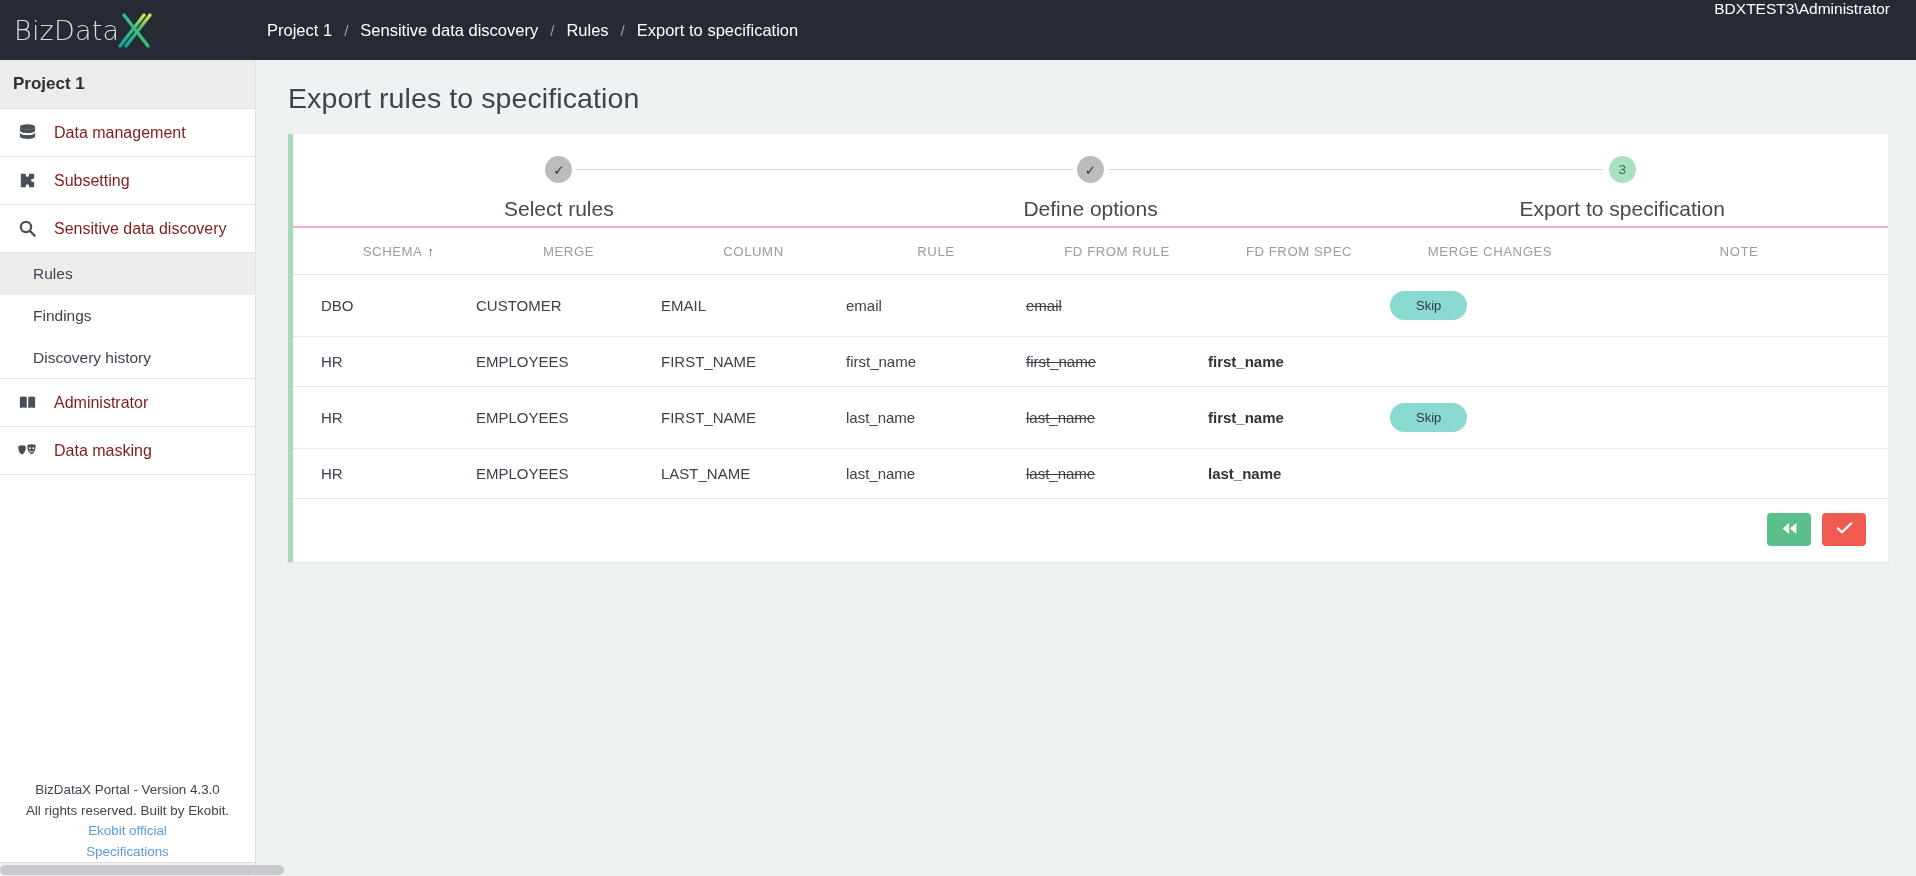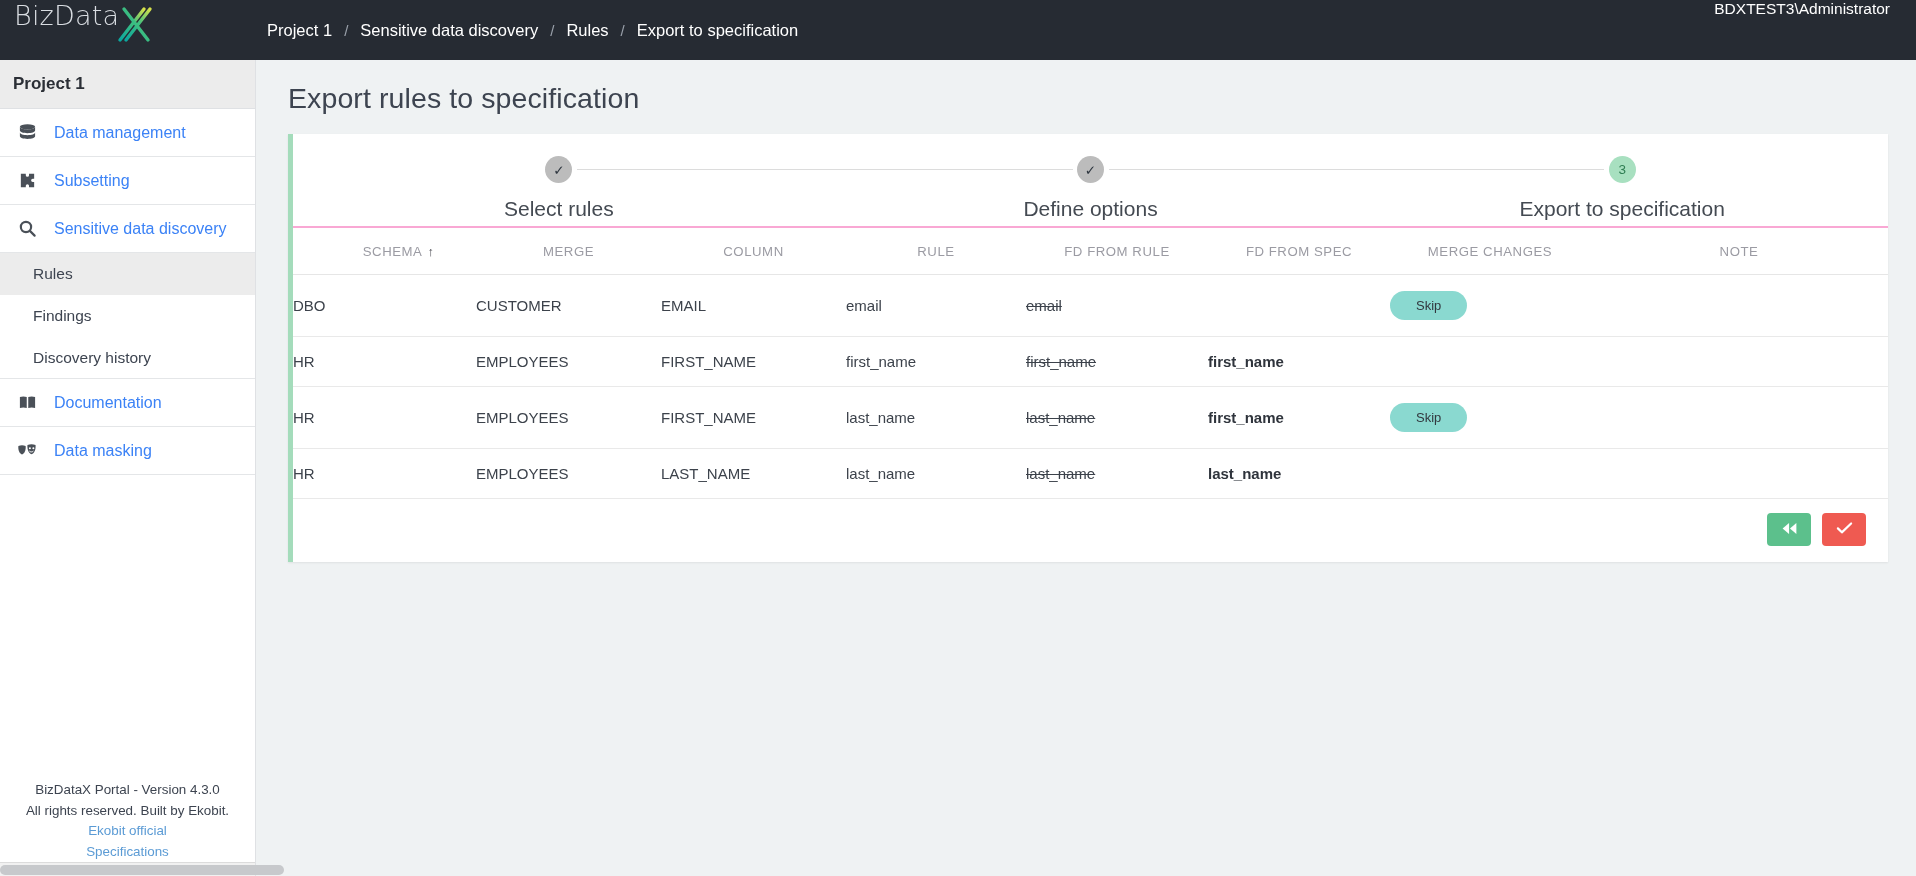--- a/index.html
+++ b/index.html
@@ -10,21 +10,21 @@
   }
   .app { display: flex; flex-direction: column; width: 1916px; height: 876px; }
 
   
   .topbar {
     height: 60px; background: #262b33; color: #fff;
     display: flex; align-items: center; flex: 0 0 60px; position: relative;
   }
   .logo-area {
     width: 256px; height: 60px; flex: 0 0 256px;
-    display: flex; align-items: flex-start; padding-left: 14px;
+    display: flex; align-items: center; padding-left: 14px;
   }
   .logo-text {
     font-size: 27px; color: #d9dde2; letter-spacing: .2px;
     font-family: "DejaVu Sans", sans-serif; font-weight: 300;
   }
   .logo-x { margin-left: -9px; position: relative; top: 2px; }
 
   .breadcrumb { display: flex; align-items: center; font-size: 16.5px; margin-left: 11px; }
   .crumb { color: #ffffff; white-space: nowrap; }
   .crumb.link { cursor: pointer; }
@@ -44,21 +44,21 @@
     display: flex; flex-direction: column;
   }
   .project-head {
     height: 49px; background: #ececec; display: flex; align-items: center;
     padding-left: 13px; font-size: 17px; font-weight: bold; color: #2b2f36;
     border-bottom: 1px solid #dfe1e4;
   }
   .nav-item {
     height: 48px; display: flex; align-items: center;
     border-bottom: 1px solid #e4e6e8; padding-left: 14px;
-    font-size: 16px; color: #3b82f6; cursor: pointer;
+    font-size: 16px; color: #7f1d1d; cursor: pointer;
   }
   .nav-item .ico {
     width: 26px; height: 22px; margin-right: 14px;
     display: flex; align-items: center; justify-content: center; color: #4a5058;
   }
   .nav-sub {
     height: 42px; display: flex; align-items: center; padding-left: 33px;
     font-size: 15.5px; color: #3d4450; cursor: pointer; border-bottom: 1px solid transparent;
   }
   .nav-sub.active { background: #ececec; }
@@ -112,21 +112,21 @@
   table.rules thead th {
     text-align: center; font-size: 13.2px; font-weight: normal; color: #9b9ba3;
     letter-spacing: .55px; padding: 16px 0 15px 0; border-bottom: 1px solid #e6e6e6;
     border-top: 2px solid #f9a8d4; white-space: nowrap;
   }
   table.rules thead th:first-child { padding-left: 28px; }
   table.rules tbody td {
     font-size: 15px; color: #3c424b; padding: 16px 0; border-bottom: 1px solid #e9e9e9;
     height: 49px; white-space: nowrap; overflow: hidden; text-overflow: ellipsis;
   }
-  table.rules tbody td:first-child { }
+  table.rules tbody td:first-child { padding-left: 28px; }
   .col-schema { width: 183px; }
   .col-table  { width: 185px; }
   .col-column { width: 185px; }
   .col-rule   { width: 180px; }
   .col-fdrule { width: 182px; }
   .col-fdspec { width: 182px; }
   .col-merge  { width: 200px; }
   .col-note   { width: auto; }
   .strike { text-decoration: line-through; color: #3c424b; }
   .bold { font-weight: bold; color: #2f343c; }
@@ -238,21 +238,21 @@
         <span>Discovery history</span>
       </div>
 
       <div class="nav-item">
         <span class="ico">
           <svg width="19" height="19" viewBox="0 0 20 20" fill="#4a5058">
             <path d="M2 4.2c2.4-.8 4.8-.8 7.2 0v11.6c-2.4-.8-4.8-.8-7.2 0V4.2z"></path>
             <path d="M10.8 4.2c2.4-.8 4.8-.8 7.2 0v11.6c-2.4-.8-4.8-.8-7.2 0V4.2z"></path>
           </svg>
         </span>
-        <span>Documentation</span>
+        <span>Administrator</span>
       </div>
 
       <div class="nav-item">
         <span class="ico">
           <svg width="20" height="19" viewBox="0 0 22 20" fill="#4a5058">
             <path d="M1.5 5c2.6-1.2 5.4-1.2 8 0 .4 4.4-1 8.2-4 9.3C2.5 13.2 1.1 9.4 1.5 5z"></path>
             <path d="M11.5 4c2.9-1.3 6-1.3 8.9 0 .4 4.8-1.1 9-4.4 10.2C12.6 13 11.1 8.8 11.5 4z" fill="#4a5058"></path>
             <circle cx="14.2" cy="7.6" r="1.1" fill="#fff"></circle>
             <circle cx="18" cy="7.6" r="1.1" fill="#fff"></circle>
             <path d="M13.6 10.6c1.2 1.3 3.1 1.3 4.4 0" stroke="#fff" stroke-width="1.1" fill="none"></path>

